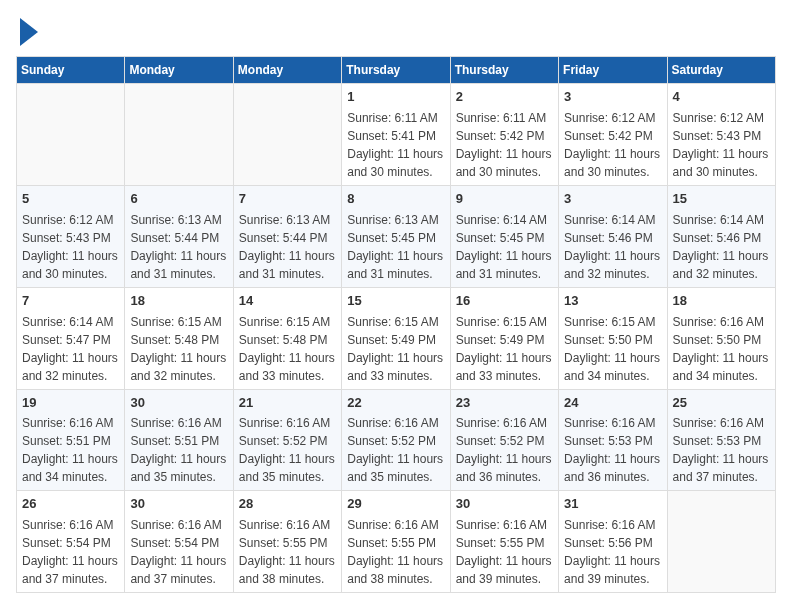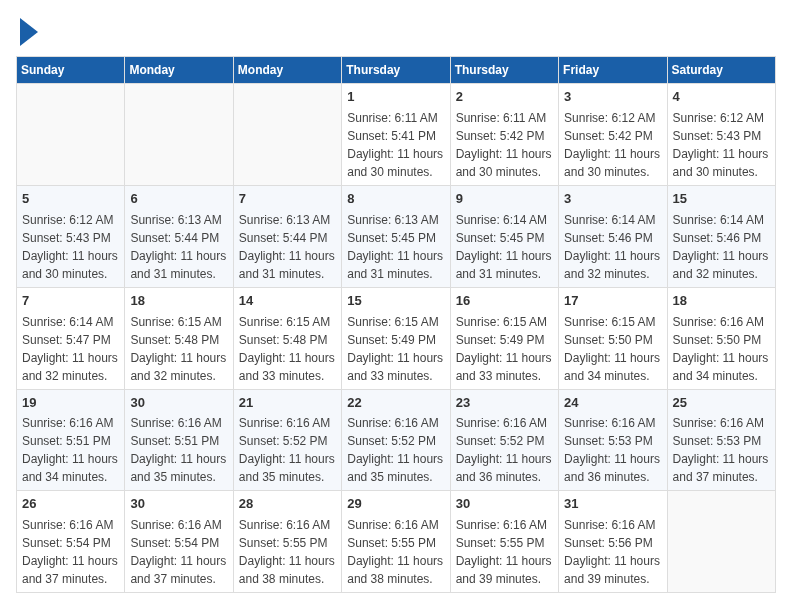--- a/index.html
+++ b/index.html
@@ -232,21 +232,21 @@
 and 33 minutes.</div>
         </td>
         <td>
           <span class="day-num">16</span>
           <div class="day-info" style="white-space: pre-line;">Sunrise: 6:15 AM
 Sunset: 5:49 PM
 Daylight: 11 hours
 and 33 minutes.</div>
         </td>
         <td>
-          <span class="day-num">17</span>
+          <span class="day-num">13</span>
           <div class="day-info" style="white-space: pre-line;">Sunrise: 6:15 AM
 Sunset: 5:50 PM
 Daylight: 11 hours
 and 34 minutes.</div>
         </td>
         <td>
           <span class="day-num">18</span>
           <div class="day-info" style="white-space: pre-line;">Sunrise: 6:16 AM
 Sunset: 5:50 PM
 Daylight: 11 hours

